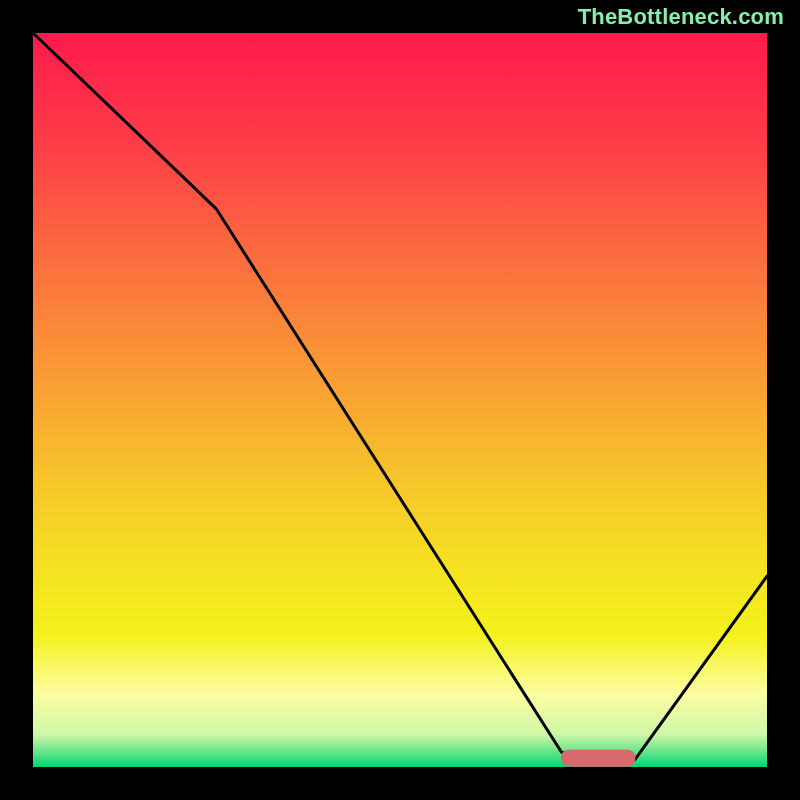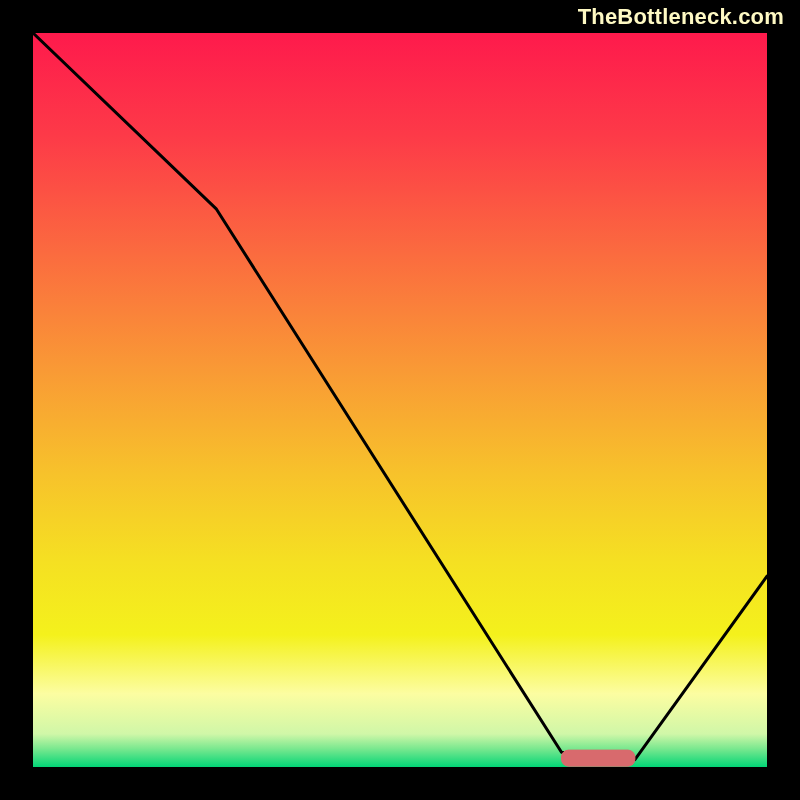--- a/index.html
+++ b/index.html
@@ -16,21 +16,21 @@
     width: 800px;
     height: 800px;
     background: #000;
   }
   .attribution {
     position: absolute;
     top: 4px;
     right: 16px;
     font-size: 22px;
     font-weight: 600;
-    color: #fef9c3;
+    color: #86efac;
     letter-spacing: 0.2px;
   }
   .plot-wrap {
     position: absolute;
     left: 33px;
     top: 33px;
     width: 734px;
     height: 734px;
   }
   svg.plot {

